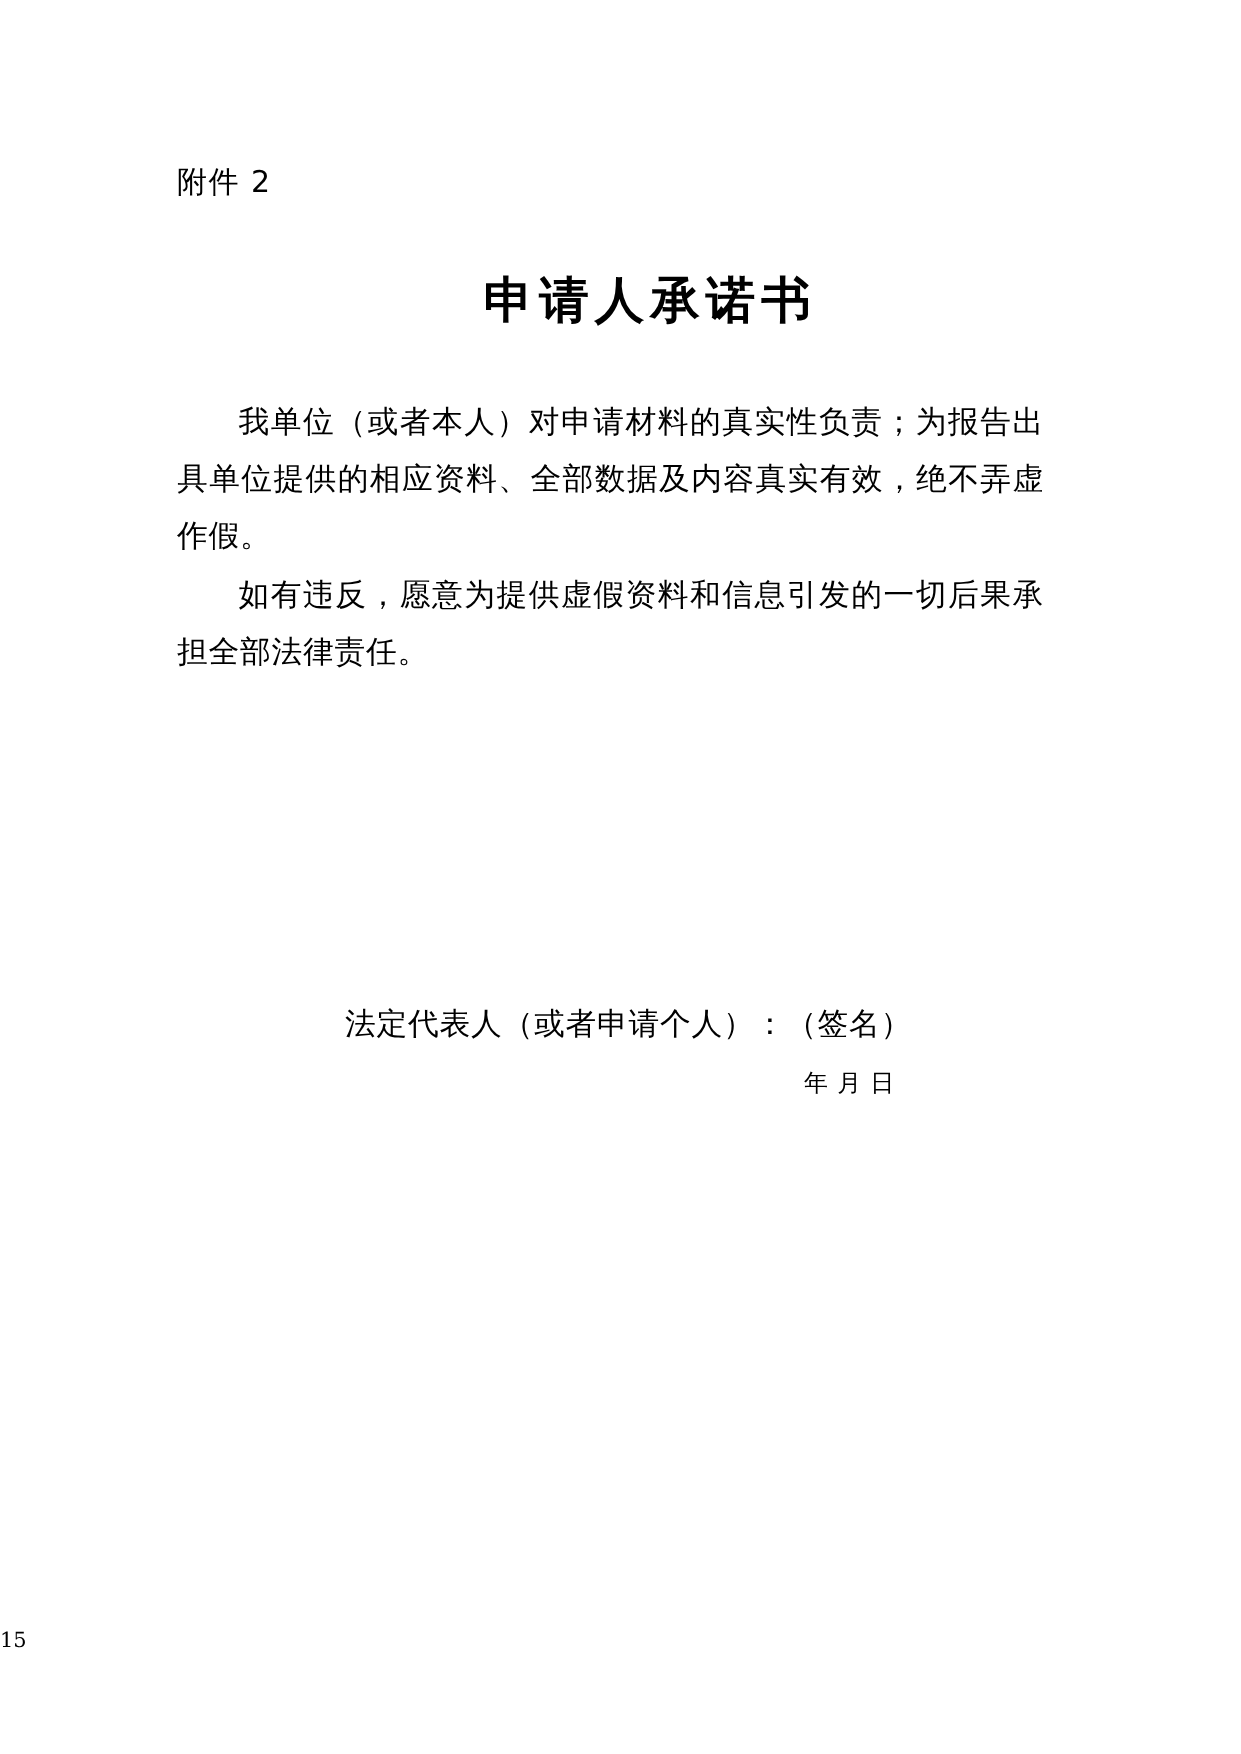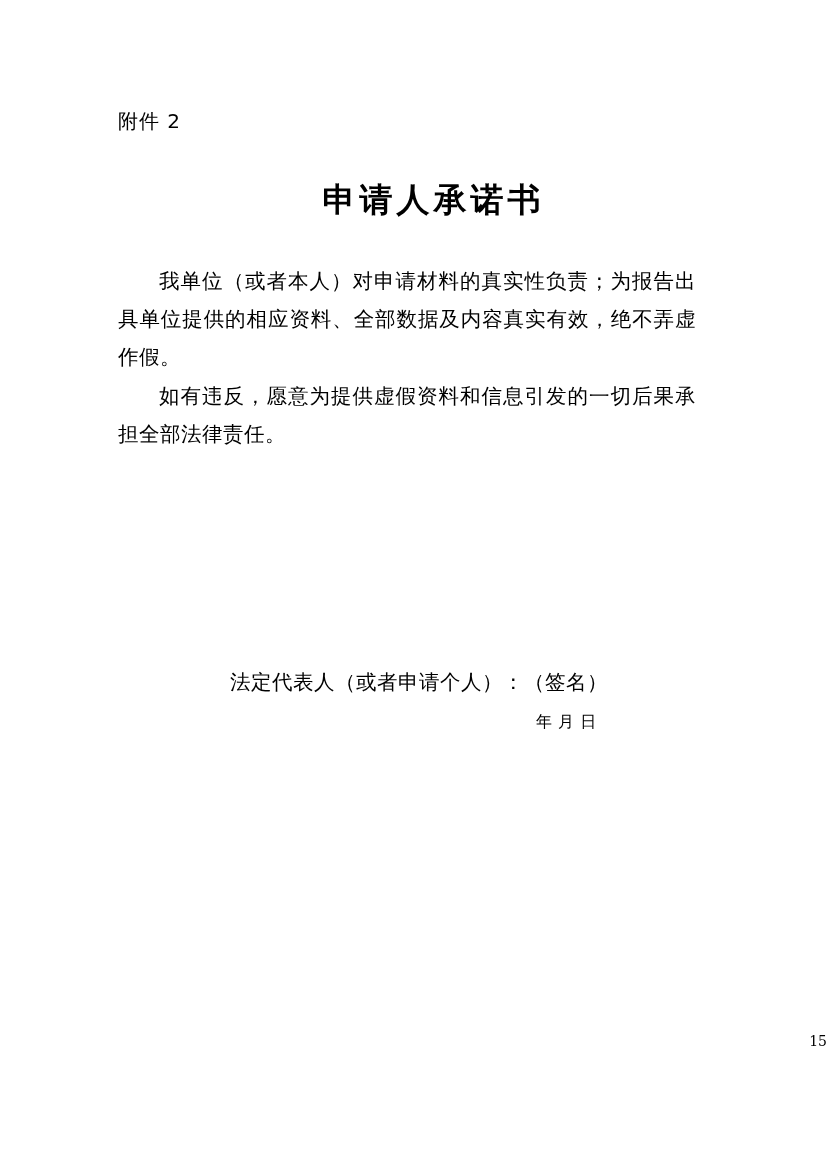--- a/index.html
+++ b/index.html
@@ -86,22 +86,22 @@
     left: 536px;
     top: 712px;
     font-size: 16px;
     letter-spacing: 0.5px;
     white-space: nowrap;
   }
   .page-number {
     position: absolute;
     left: 0;
     right: 0;
-    top: 1033px;
-    text-align: right;
+    top: 1086px;
+    text-align: left;
     font-size: 14px;
     font-family: "DejaVu Serif", "Liberation Serif", serif;
   }
 </style>
 </head>
 <body>
 
 <div class="page">
 
   <div class="attachment-label">附件 2</div>

